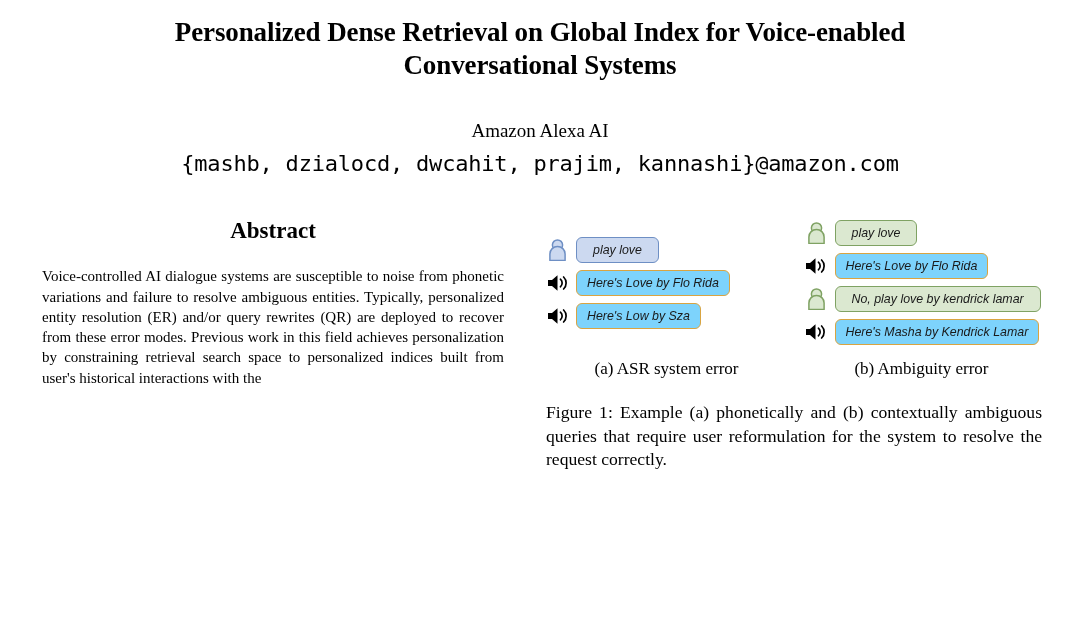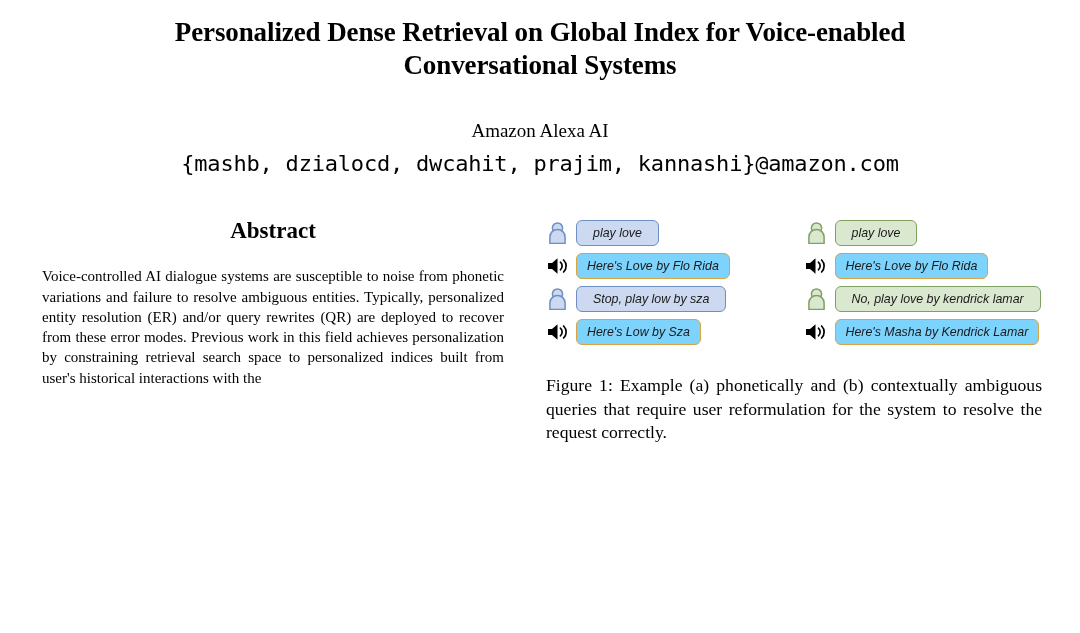--- a/index.html
+++ b/index.html
@@ -195,29 +195,20 @@
           <span class="speaker-icon">
             <svg width="22" height="18" viewBox="0 0 22 18" aria-hidden="true">
               <path d="M1 6 H5 L10.5 1.2 V16.8 L5 12 H1 Z" fill="#000000"></path>
               <path d="M13.4 5.2 a5 5 0 0 1 0 7.6" fill="none" stroke="#000000" stroke-width="1.7" stroke-linecap="round"></path>
               <path d="M16.6 3 a8.4 8.4 0 0 1 0 12" fill="none" stroke="#000000" stroke-width="1.7" stroke-linecap="round"></path>
             </svg>
           </span>
           <span class="bubble system">Here's Love by Flo Rida</span>
         </div>
 
-        <div class="dialog-row">
-          <span class="speaker-icon">
-            <svg width="19" height="22" viewBox="0 0 19 22" aria-hidden="true">
-              <circle cx="9.5" cy="6" r="5.1" fill="#ccd9f0" stroke="#6e8fc4" stroke-width="1.5"></circle>
-              <path d="M1.9 21.5 V15 a7.6 7.6 0 0 1 15.2 0 V21.5 Z" fill="#ccd9f0" stroke="#6e8fc4" stroke-width="1.5" stroke-linejoin="round"></path>
-            </svg>
-          </span>
-          <span class="bubble user-blue">Stop, play low by sza</span>
-        </div>
 
         <div class="dialog-row">
           <span class="speaker-icon">
             <svg width="22" height="18" viewBox="0 0 22 18" aria-hidden="true">
               <path d="M1 6 H5 L10.5 1.2 V16.8 L5 12 H1 Z" fill="#000000"></path>
               <path d="M13.4 5.2 a5 5 0 0 1 0 7.6" fill="none" stroke="#000000" stroke-width="1.7" stroke-linecap="round"></path>
               <path d="M16.6 3 a8.4 8.4 0 0 1 0 12" fill="none" stroke="#000000" stroke-width="1.7" stroke-linecap="round"></path>
             </svg>
           </span>
           <span class="bubble system">Here's Low by Sza</span>
@@ -263,17 +254,21 @@
               <path d="M13.4 5.2 a5 5 0 0 1 0 7.6" fill="none" stroke="#000000" stroke-width="1.7" stroke-linecap="round"></path>
               <path d="M16.6 3 a8.4 8.4 0 0 1 0 12" fill="none" stroke="#000000" stroke-width="1.7" stroke-linecap="round"></path>
             </svg>
           </span>
           <span class="bubble system">Here's Masha by Kendrick Lamar</span>
         </div>
       </div>
 
     </div>
 
+    <div class="subcaptions">
+      <div class="subcaption">(a) ASR system error</div>
+      <div class="subcaption">(b) Ambiguity error</div>
+    </div>
 
     <div class="figure-caption">Figure 1: Example (a) phonetically and (b) contextually ambiguous queries that require user reformulation for the system to resolve the request correctly.</div>
   </div>
 
 </div>
 
 </body></html>

